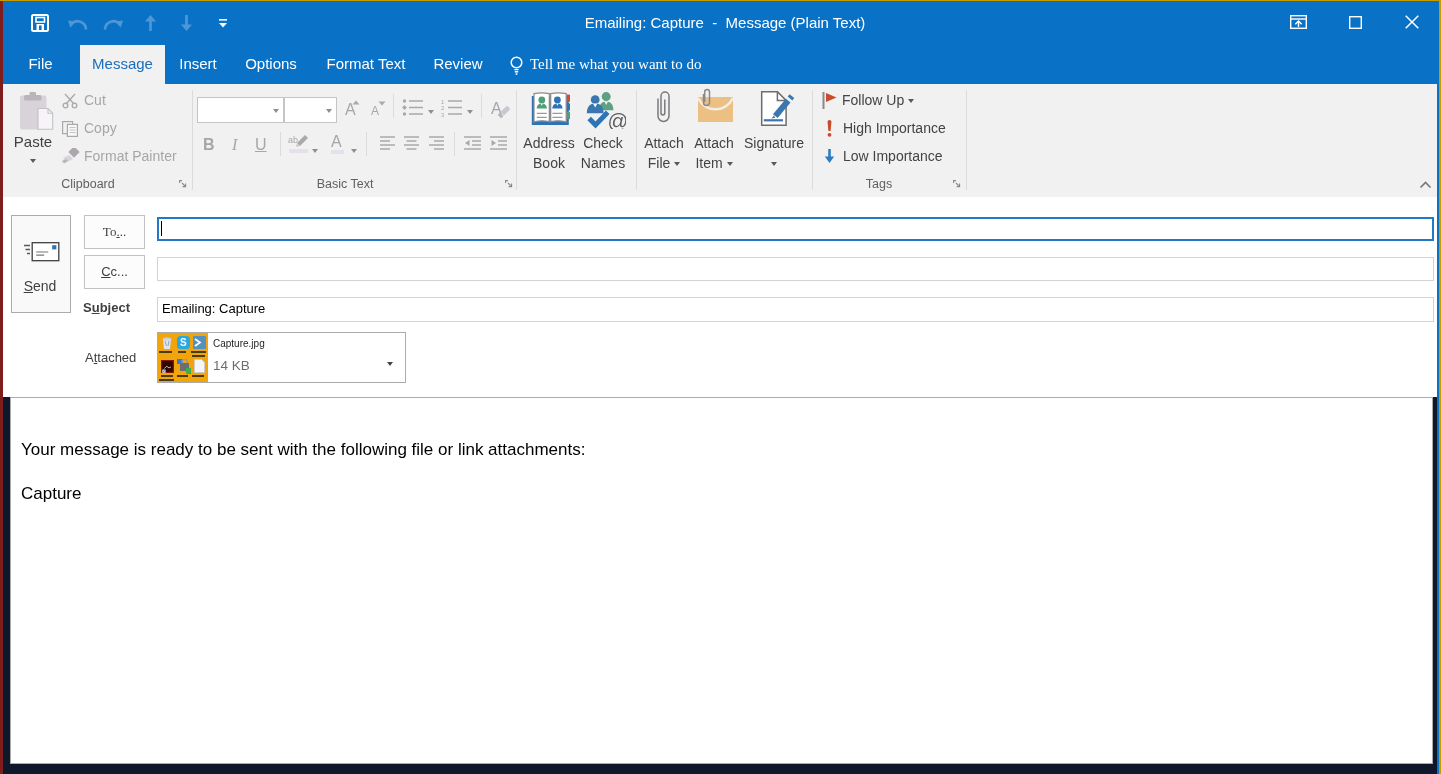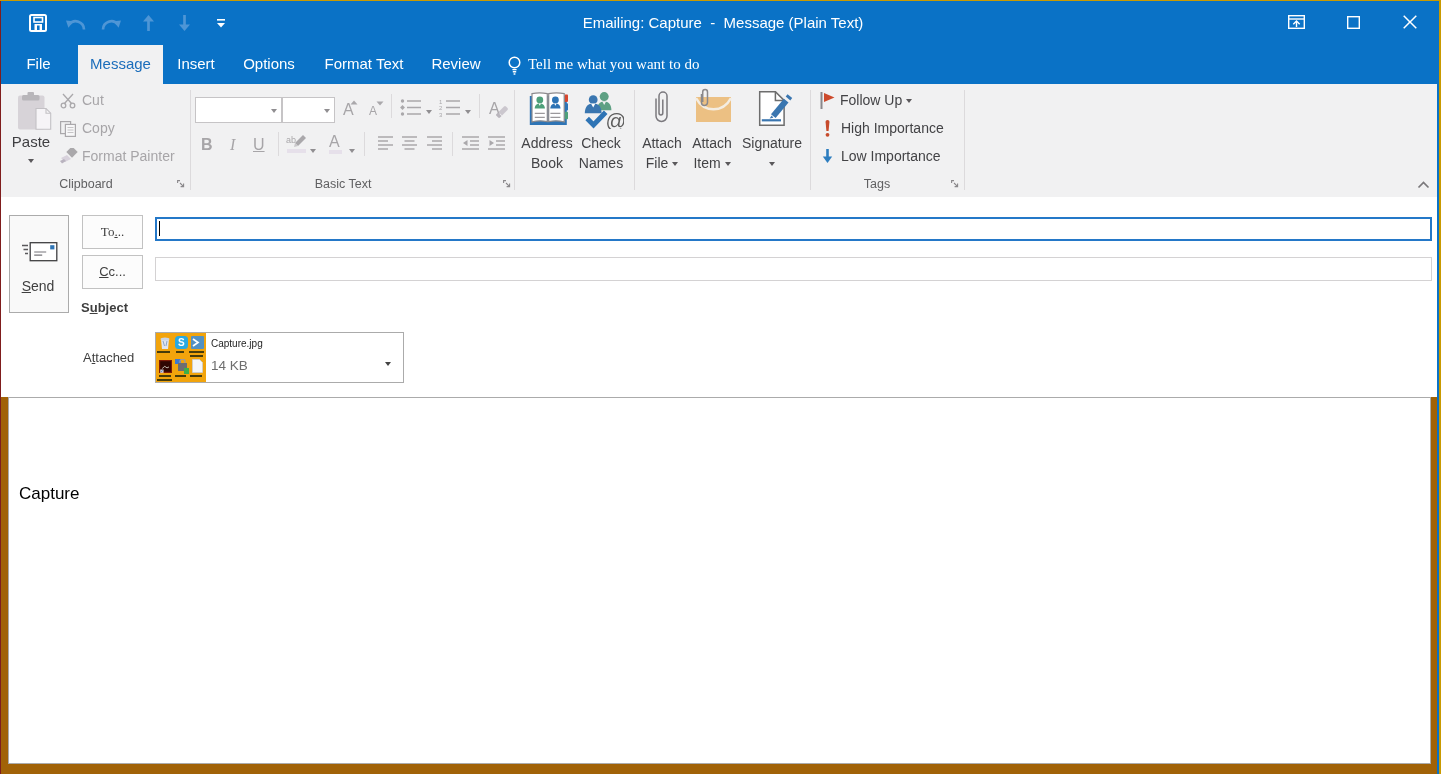--- a/index.html
+++ b/index.html
@@ -1,19 +1,19 @@
 <!DOCTYPE html>
 <html><head>
 <meta charset="utf-8">
 <style>
   * { margin:0; padding:0; box-sizing:border-box; }
   html,body { width:1441px; height:774px; overflow:hidden; }
   body { font-family:"Liberation Sans", sans-serif; background:#c99a00; }
   #win { position:absolute; left:0; top:1px; width:1439px; height:773px;
-         border-left:1px solid #7f1d1d; border-right:2px solid #0a72c6; background:#a16207; }
+         border-left:3px solid #7f1d1d; border-right:2px solid #0a72c6; background:#0f172a; }
   .abs { position:absolute; }
   svg { display:block; }
   
   #titlebar { position:absolute; left:0; top:0; width:100%; height:43px; background:#0a72c6; }
   #tabrow  { position:absolute; left:0; top:43px; width:100%; height:40px; background:#0a72c6; }
   #ribbon  { position:absolute; left:0; top:83px; width:100%; height:114px; background:#f1f1f2;
              border-bottom:1px solid #d3d1d2; }
   .tab { position:absolute; top:0; height:40px; line-height:40px; color:#fff; font-size:15px; text-align:center; }
   #tab-active { position:absolute; left:77px; top:44px; width:85px; height:39px; background:#f1f1f2;
                 color:#1b6dbb; font-size:15px; text-align:center; line-height:38px; }
@@ -317,20 +317,21 @@
     <div class="abs" style="left:8px; top:81px; width:58px; text-align:center; font-size:14px; color:#3f3f3f;"><u>S</u>end</div>
 
     <div class="fldbtn" style="top:18px;font-family:Liberation Serif, serif;">To<span style="text-decoration:underline">.</span>..</div>
     <div class="fld" style="top:20px; width:1277px; height:24px; border:2px solid #2478c8;"></div>
     <div class="abs" style="left:158px; top:24px; width:1px; height:15px; background:#000;"></div>
 
     <div class="fldbtn" style="top:58px;"><u>C</u>c...</div>
     <div class="fld" style="top:60px; width:1277px; height:24px;"></div>
 
     <div class="flabel" style="left:80px; top:103px;font-weight:bold;">S<u>u</u>bject</div>
+    <div class="fld" style="top:100px; width:1277px; height:25px; font-size:13px; color:#000; line-height:21px; padding-left:4px;">Emailing: Capture</div>
 
     <div class="flabel" style="left:82px; top:153px;">A<u>t</u>tached</div>
     <div class="abs" style="left:154px; top:135px; width:249px; height:51px; background:#fff; border:1px solid #ababab;"></div>
 
     <div class="abs" style="left:155px; top:136px; width:50px; height:49px; background:#f2a40c; overflow:hidden;">
 
       <svg class="abs" style="left:3px;top:3px" width="12" height="14" viewBox="0 0 12 14">
         <path d="M2 3 h8 l-1 10 h-6 z" fill="#dfe5ee"></path>
         <ellipse cx="6" cy="3" rx="4.5" ry="1.6" fill="#c9d4e4"></ellipse>
         <path d="M4 5 l1.5 5 M8 5 l-1 5" stroke="#8aa3c8" stroke-width="1"></path>
@@ -371,15 +372,16 @@
       <div class="abs" style="left:3px;top:42px;width:12px;height:2px;background:#473c0a;"></div>
       <div class="abs" style="left:1px;top:46px;width:15px;height:2px;background:#473c0a;"></div>
       <div class="abs" style="left:19px;top:42px;width:11px;height:2px;background:#473c0a;"></div>
       <div class="abs" style="left:34px;top:42px;width:12px;height:2px;background:#473c0a;"></div>
     </div>
     <div class="abs" style="left:210px;top:141px;font-size:10px;color:#1f1f1f;">Capture.jpg</div>
     <div class="abs" style="left:210px;top:161px;font-size:13.5px;color:#6e6e6e;">14 KB</div>
     <div class="abs" style="left:384px;top:157px;"><span class="caret" style="border-top-color:#444"></span></div>
   </div>
   <div id="mailbody">
+    <div style="top:41px; line-height:22px;">Your message is ready to be sent with the following file or link attachments:</div>
     <div style="top:85px; line-height:22px;">Capture</div>
   </div>
 </div>
 
 </body></html>

